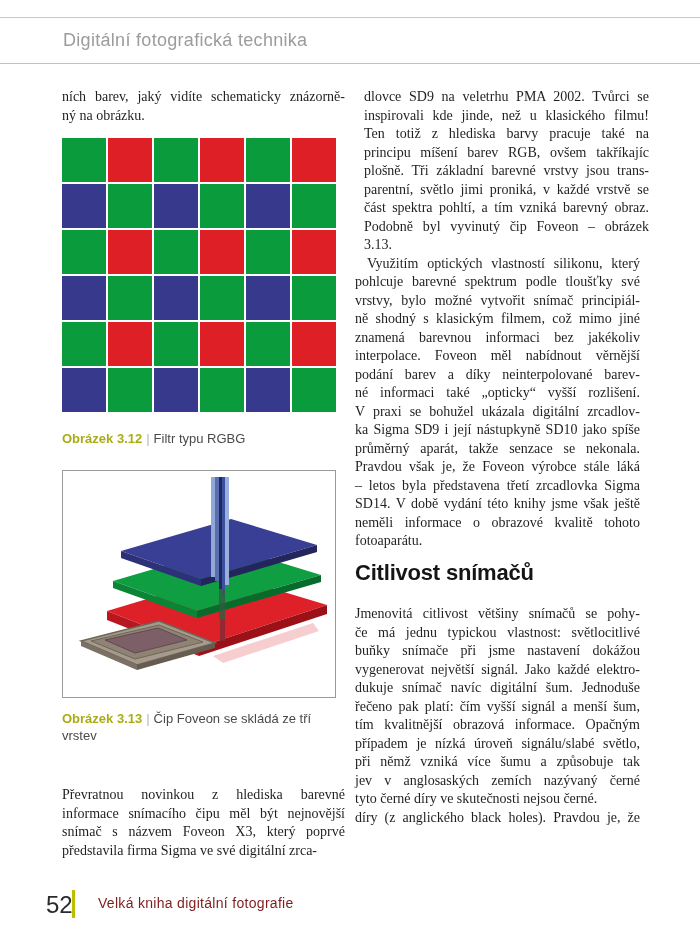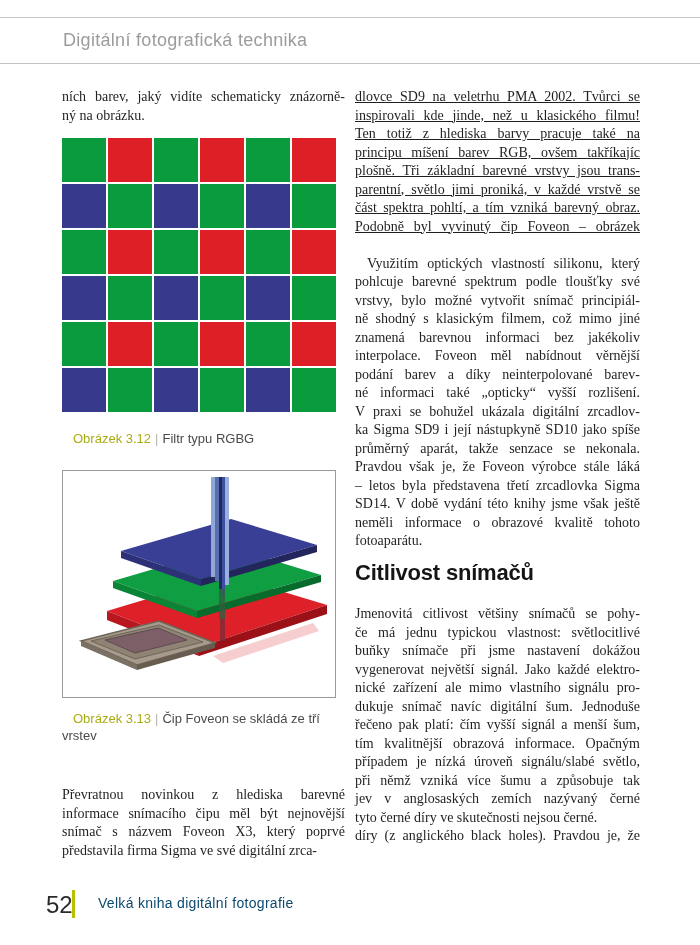--- a/index.html
+++ b/index.html
@@ -26,42 +26,42 @@
     position:absolute;left:62px;top:138px;width:274px;height:274px;
     display:grid;grid-template-columns:repeat(6,1fr);grid-template-rows:repeat(6,1fr);
     gap:2px;
   }
   .rgbg-grid .cell{width:100%;height:100%;}
   
   .caption{
     position:absolute;left:62px;width:276px;
     font-family:"Liberation Sans", sans-serif;font-size:13px;line-height:17px;color:#4a4a4a;
   }
-  .caption .cap-label{font-weight:normal;color:#a9ad15;margin-left:11px;}
+  .caption .cap-label{font-weight:bold;color:#a9ad15;}
   .caption .cap-sep{color:#b5b5b5;padding:0 4px;}
   
   .figure-box{
     position:absolute;left:62px;top:470px;width:272px;height:226px;
     border:1px solid #9a9a9a;background:#ffffff;
   }
   
   .section-heading{
     position:absolute;left:355px;top:560px;width:290px;
     font-family:"Liberation Sans", sans-serif;font-weight:bold;font-size:22px;color:#151515;
     letter-spacing:-0.2px;
   }
   
   .footer-num{
     position:absolute;left:46px;top:891px;
     font-family:"Liberation Sans", sans-serif;font-size:24px;color:#2b2b2b;
   }
   .footer-bar{position:absolute;left:72px;top:890px;width:3px;height:28px;background:#bcbe00;}
   .footer-title{
     position:absolute;left:98px;top:895px;
-    font-family:"Liberation Sans", sans-serif;font-size:14px;color:#0c4a6e;letter-spacing:0.3px;
+    font-family:"Liberation Sans", sans-serif;font-size:14px;color:#7f1d1d;letter-spacing:0.3px;
   }
 </style>
 </head>
 <body>
 
 <div class="page">
 
   <div class="rule top"></div>
   <div class="header-title">Digitální fotografická technika</div>
   <div class="rule under"></div>
@@ -150,29 +150,30 @@
     <span class="cap-label">Obrázek 3.13</span><span class="cap-sep">|</span><span>Čip Foveon se skládá ze tří vrstev</span>
   </div>
 
   <div class="col" style="left:62px;top:786px;width:283px;">
       <div class="tline">Převratnou novinkou z hlediska barevné</div>
       <div class="tline">informace snímacího čipu měl být nejnovější</div>
       <div class="tline">snímač s názvem Foveon X3, který poprvé</div>
       <div class="tline tlast">představila firma Sigma ve své digitální zrca-</div>
     </div>
 
-  <div class="col" style="left:355px;top:88px;width:285px;text-decoration:underline;">
+  <div class="col" style="left:364px;top:88px;width:285px;">
       <div class="tline">dlovce SD9 na veletrhu PMA 2002. Tvůrci se</div>
       <div class="tline">inspirovali kde jinde, než u klasického filmu!</div>
       <div class="tline">Ten totiž z hlediska barvy pracuje také na</div>
       <div class="tline">principu míšení barev RGB, ovšem takříkajíc</div>
       <div class="tline">plošně. Tři základní barevné vrstvy jsou trans-</div>
       <div class="tline">parentní, světlo jimi proniká, v každé vrstvě se</div>
       <div class="tline">část spektra pohltí, a tím vzniká barevný obraz.</div>
       <div class="tline">Podobně byl vyvinutý čip Foveon – obrázek</div>
+      <div class="tline tlast">3.13.</div>
     </div>
   <div class="col" style="left:355px;top:254.5px;width:285px;">
       <div class="tline tindent">Využitím optických vlastností silikonu, který</div>
       <div class="tline">pohlcuje barevné spektrum podle tloušťky své</div>
       <div class="tline">vrstvy, bylo možné vytvořit snímač principiál-</div>
       <div class="tline">ně shodný s klasickým filmem, což mimo jiné</div>
       <div class="tline">znamená barevnou informaci bez jakékoliv</div>
       <div class="tline">interpolace. Foveon měl nabídnout věrnější</div>
       <div class="tline">podání barev a díky neinterpolované barev-</div>
       <div class="tline">né informaci také „opticky“ vyšší rozlišení.</div>
@@ -186,21 +187,20 @@
       <div class="tline tlast">fotoaparátu.</div>
     </div>
 
   <div class="section-heading">Citlivost snímačů</div>
 
   <div class="col" style="left:355px;top:605px;width:285px;">
       <div class="tline">Jmenovitá citlivost většiny snímačů se pohy-</div>
       <div class="tline">če má jednu typickou vlastnost: světlocitlivé</div>
       <div class="tline">buňky snímače při jsme nastavení dokážou</div>
       <div class="tline">vygenerovat největší signál. Jako každé elektro-</div>
-      <div class="tline">nické zařízení ale mimo vlastního signálu pro-</div>
       <div class="tline">dukuje snímač navíc digitální šum. Jednoduše</div>
       <div class="tline">řečeno pak platí: čím vyšší signál a menší šum,</div>
       <div class="tline">tím kvalitnější obrazová informace. Opačným</div>
       <div class="tline">případem je nízká úroveň signálu/slabé světlo,</div>
       <div class="tline">při němž vzniká více šumu a způsobuje tak</div>
       <div class="tline">jev v anglosaských zemích nazývaný černé</div>
       <div class="tline tlast">tyto černé díry ve skutečnosti nejsou černé.</div>
       <div class="tline">díry (z anglického black holes). Pravdou je, že</div>
     </div>
 

